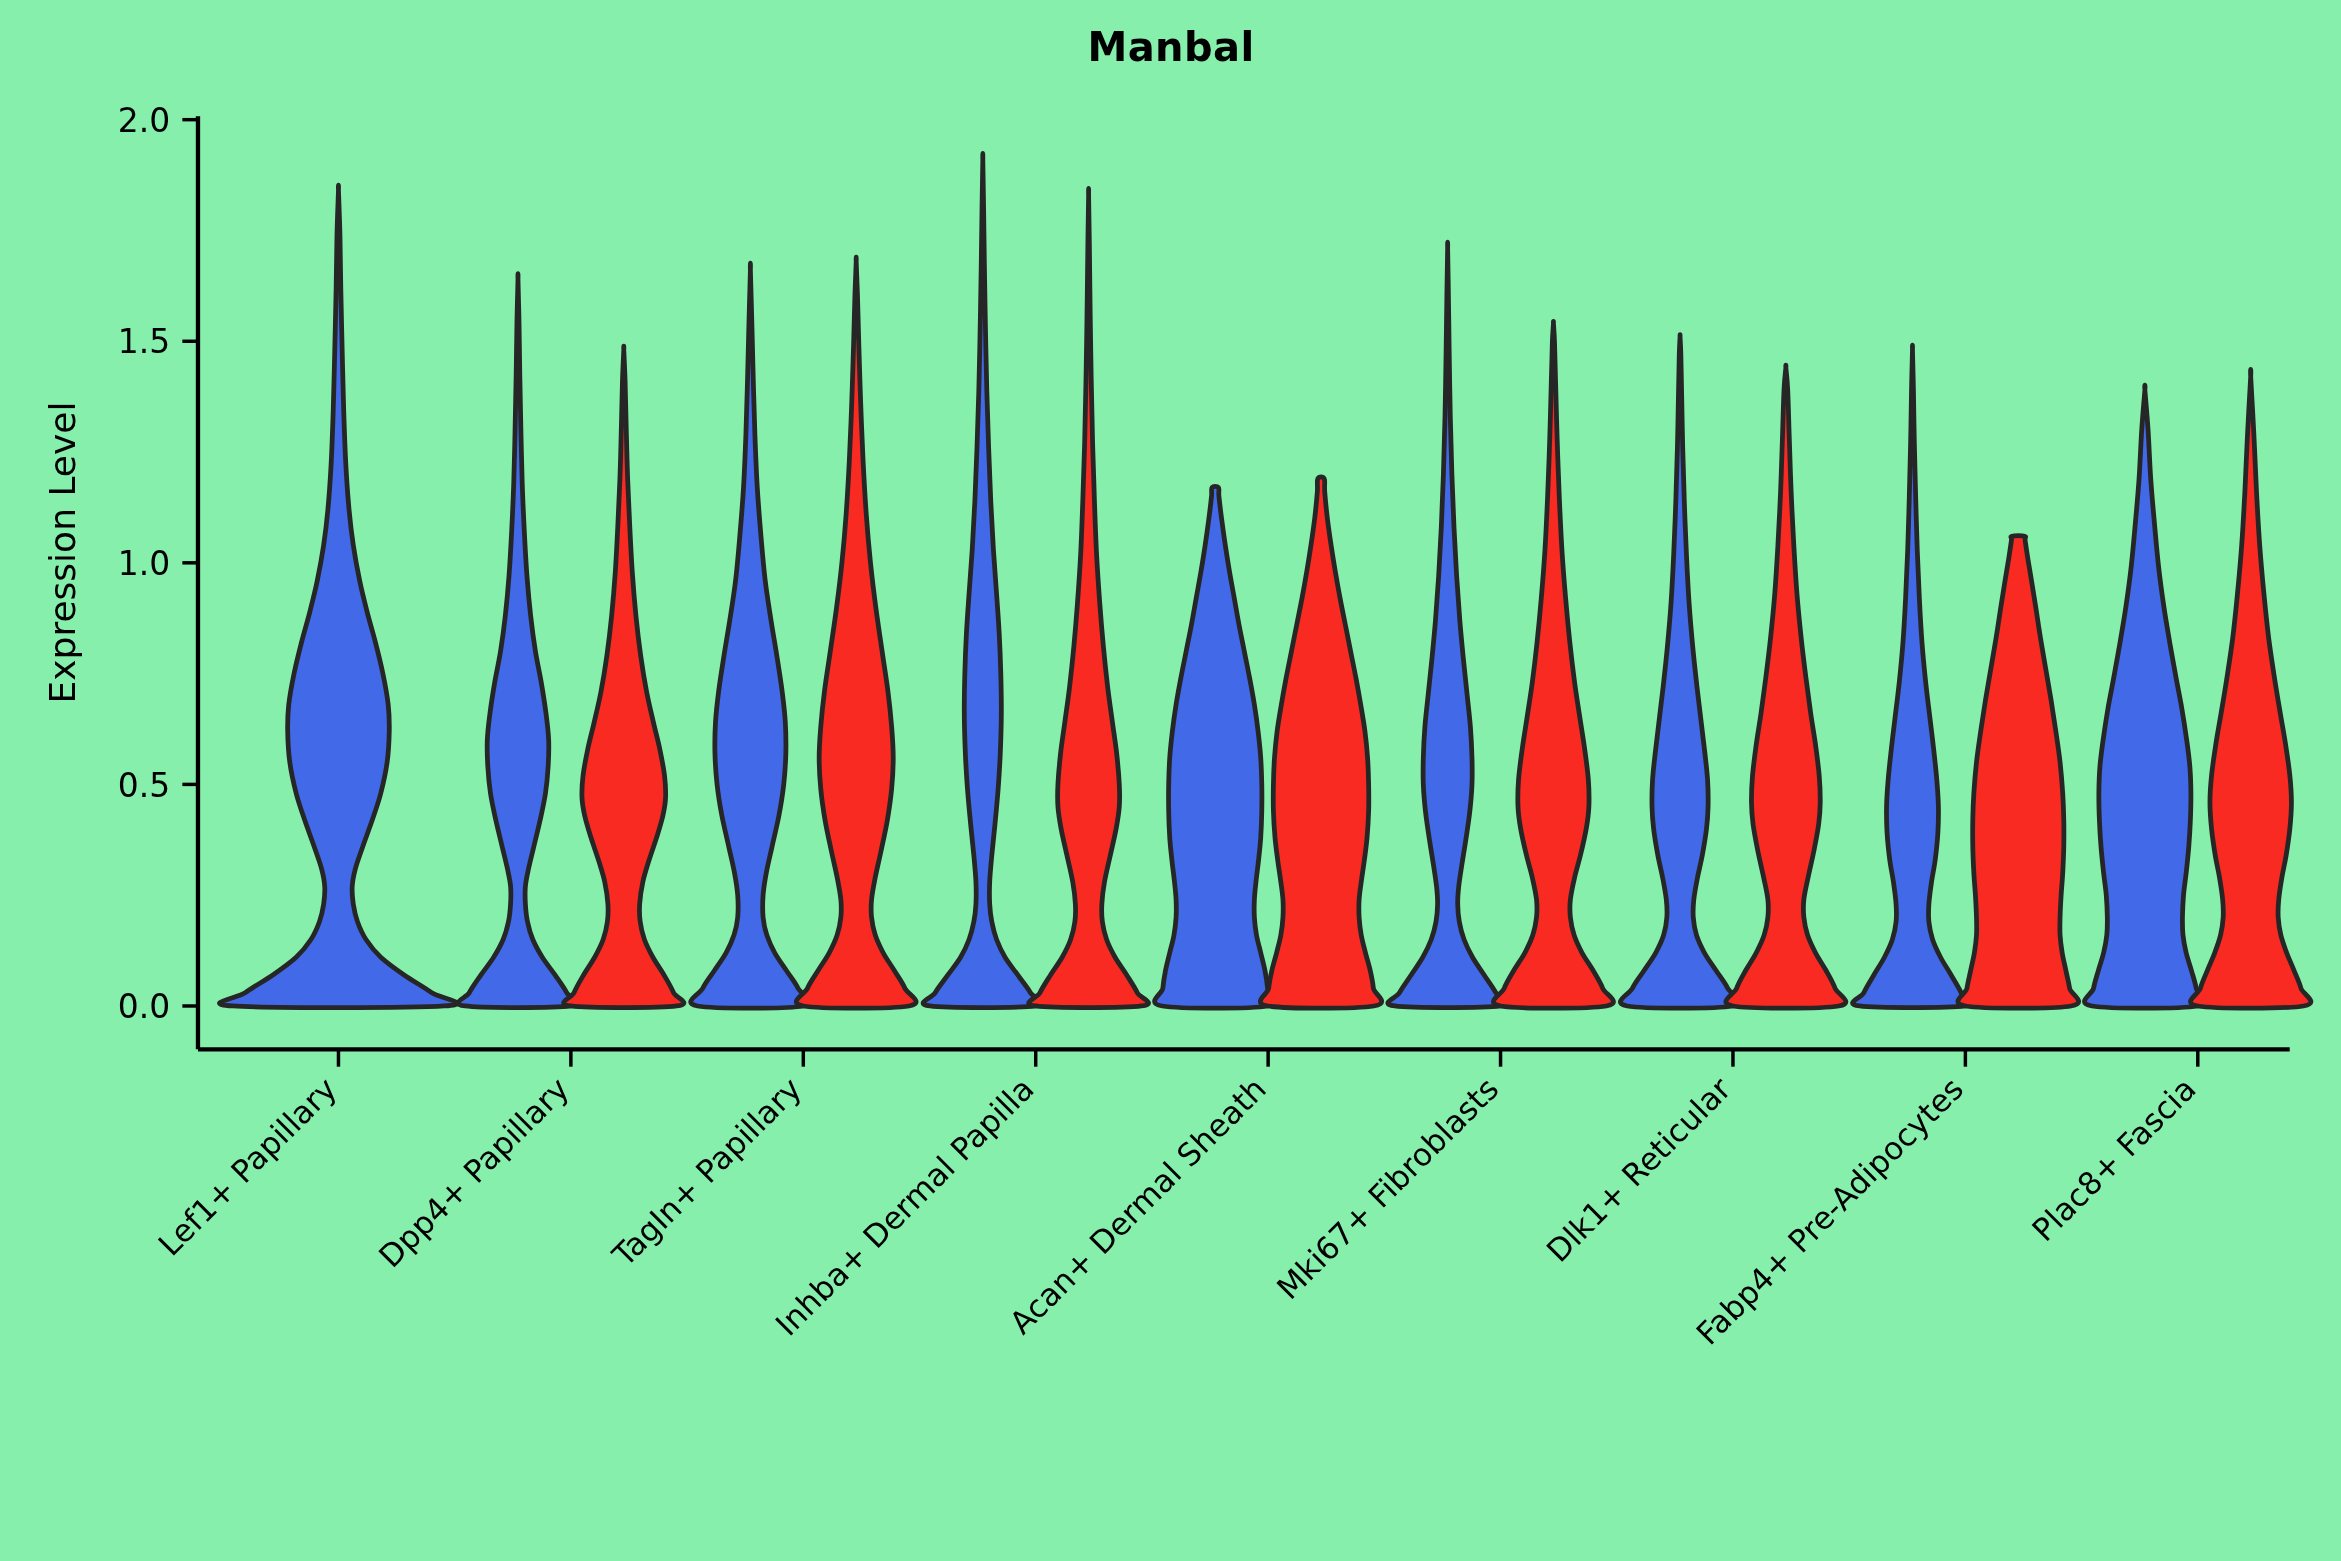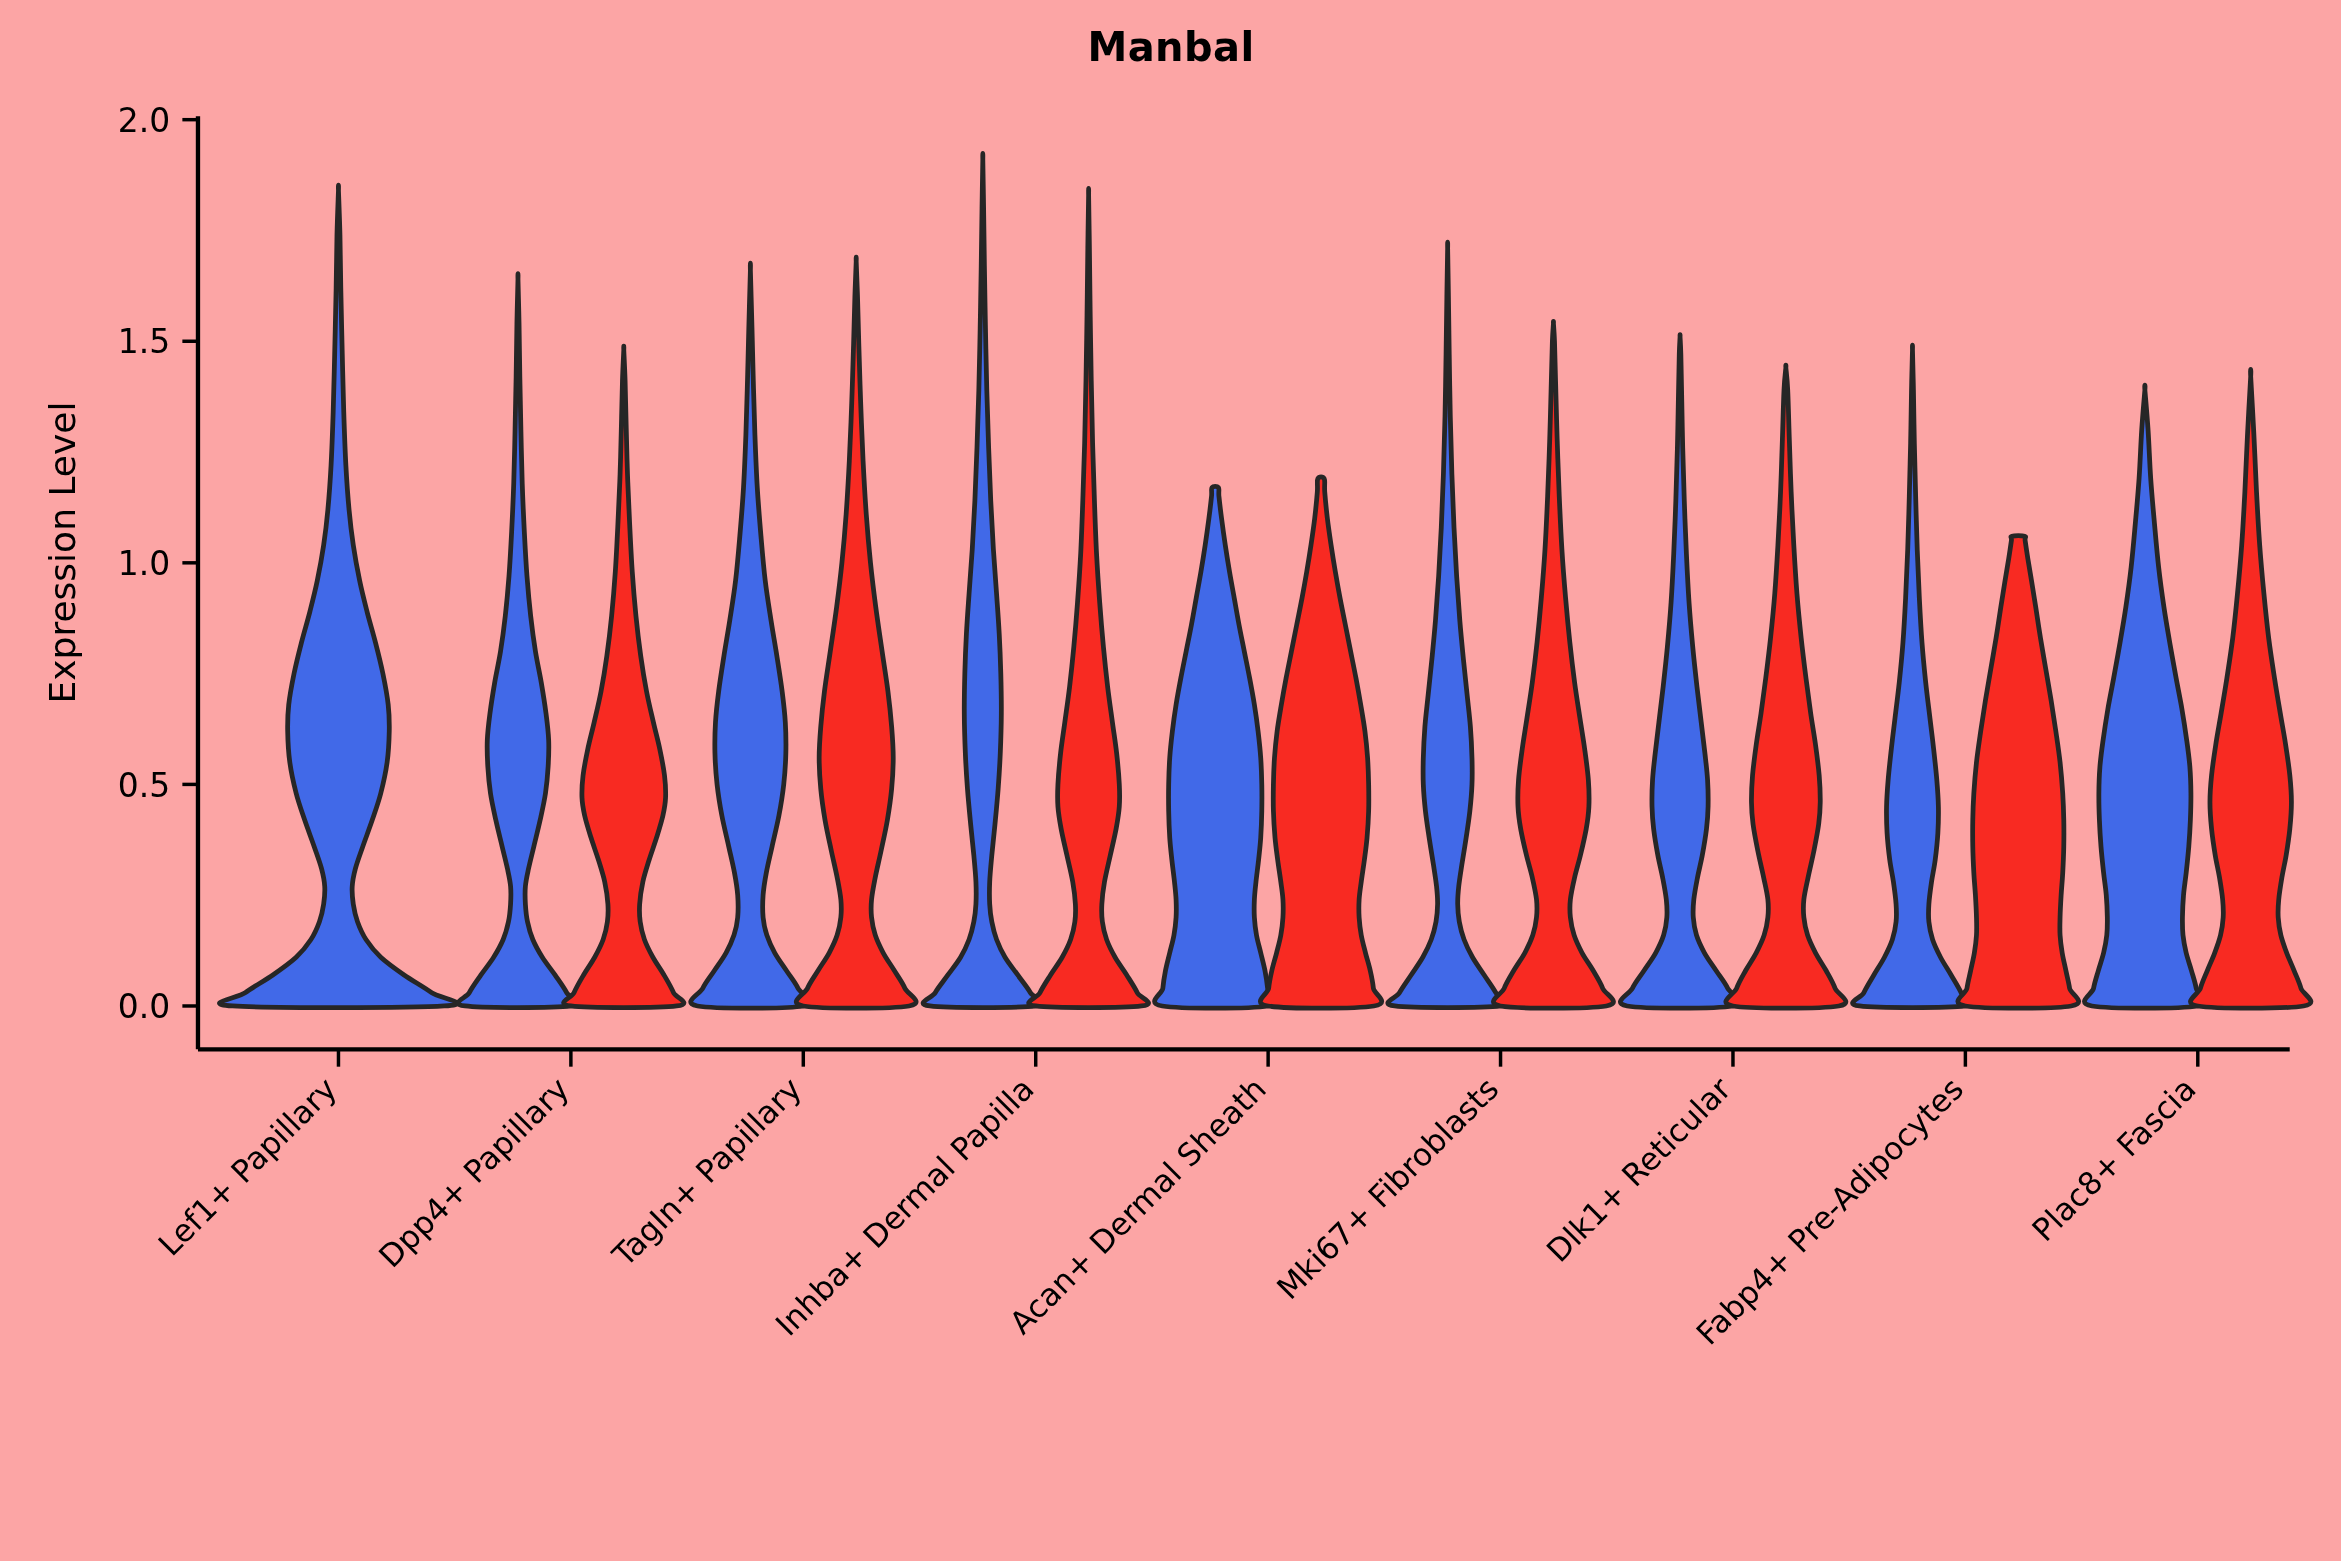--- a/index.html
+++ b/index.html
@@ -1,17 +1,17 @@
 <!DOCTYPE html>
 <html style="font-size:14px"><head>
 <meta charset="utf-8">
 <style>
   html,body{margin:0;padding:0;background:#ffffff;}
   body{width:2342px;height:1561px;font-family:"DejaVu Sans","Liberation Sans",sans-serif;overflow:hidden;}
-  #root{position:relative;width:2342px;height:1561px;background:#fca5a5;}
+  #root{position:relative;width:2342px;height:1561px;background:#86efac;}
   #plot-title{
     position:absolute;left:0;top:24px;width:2342px;text-align:center;
     font-size:40px;font-weight:bold;color:#000;letter-spacing:0.4px;
   }
   #ylabel{
     position:absolute;left:-215px;top:532px;width:555px;
     text-align:center;font-size:36px;color:#000;
     transform:rotate(-90deg);transform-origin:center center;
   }
   #chart-svg{position:absolute;left:0;top:0;}

